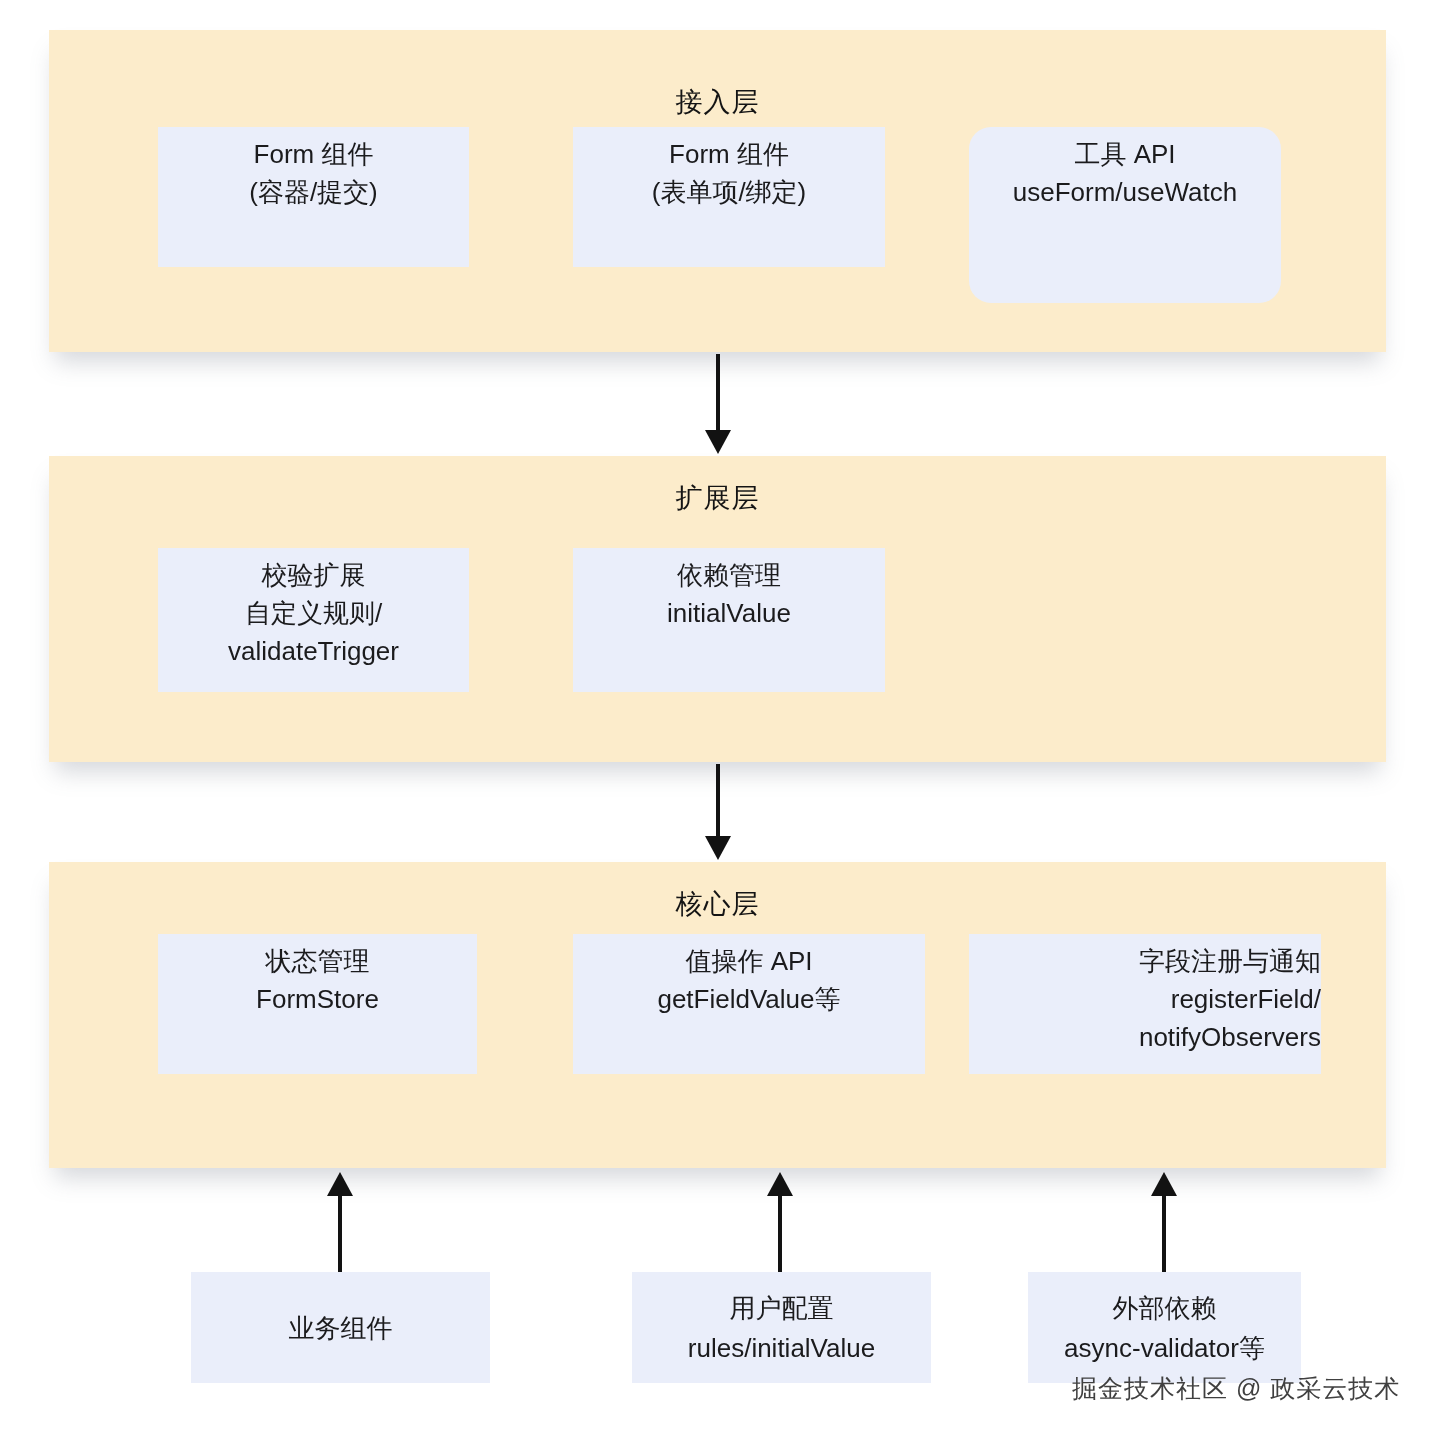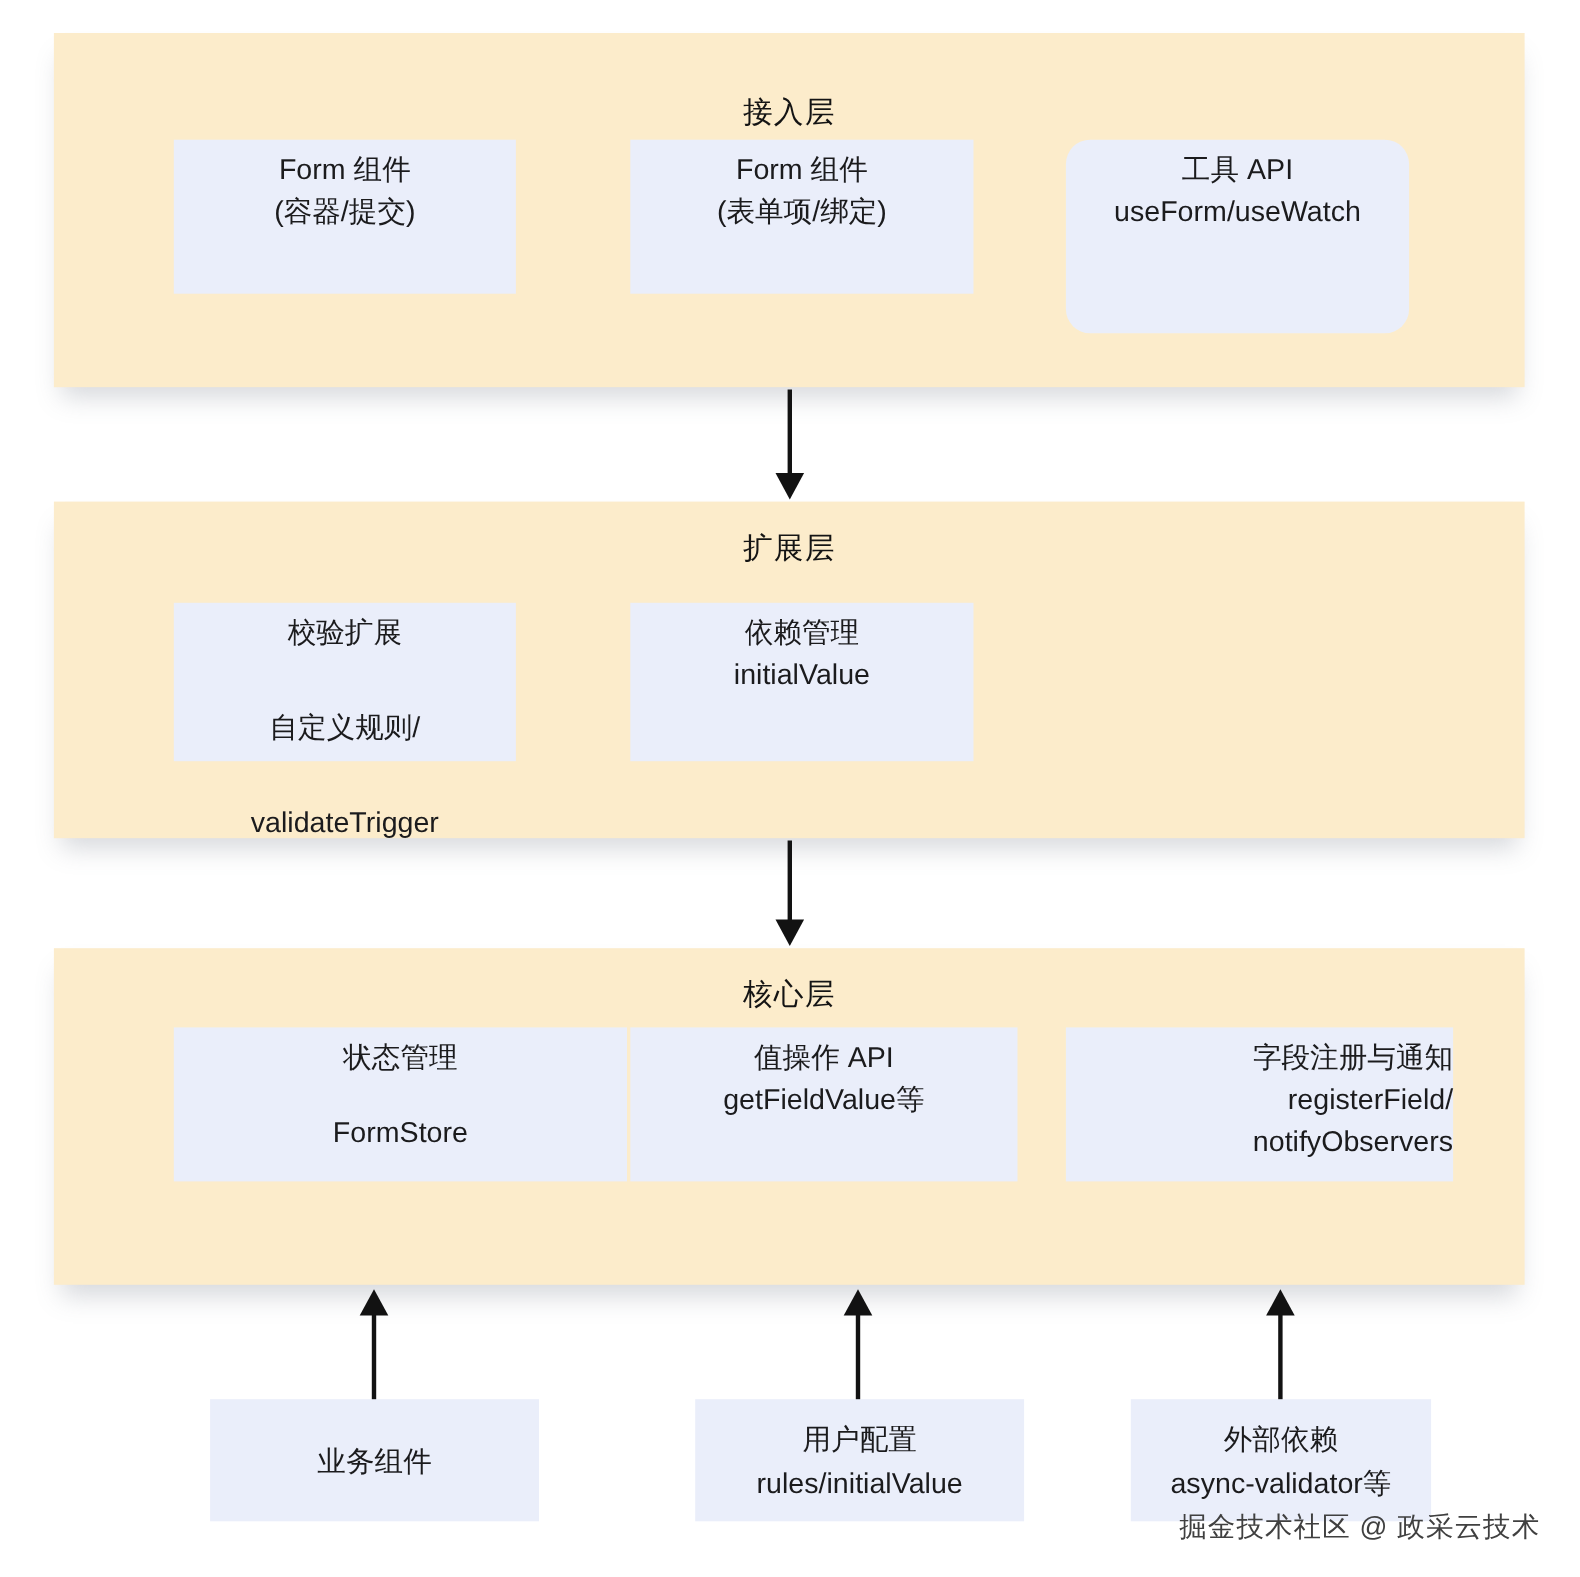--- a/index.html
+++ b/index.html
@@ -62,26 +62,26 @@
     text-align: center;
     white-space: nowrap;
   }
 
   
   #mod-form    { left: 109px; top: 97px;  width: 311px; height: 140px; }
   #mod-field   { left: 524px; top: 97px;  width: 312px; height: 140px; }
   #mod-toolapi { left: 920px; top: 97px;  width: 312px; height: 176px; border-radius: 22px; }
 
   
-  #mod-validate { left: 109px; top: 92px; width: 311px; height: 144px; gap: 48px; }
+  #mod-validate { left: 109px; top: 92px; width: 311px; height: 144px; }
   #mod-deps     { left: 524px; top: 92px; width: 312px; height: 144px; }
   #mod-uiadapt  { left: 920px; top: 92px; width: 312px; height: 144px; }
 
   
-  #mod-state    { left: 109px; top: 72px; width: 412px; height: 140px; gap: 30px; }
+  #mod-state    { left: 109px; top: 72px; width: 319px; height: 140px; }
   #mod-valueapi { left: 524px; top: 72px; width: 352px; height: 140px; }
   #mod-register { left: 920px; top: 72px; width: 352px; height: 140px; align-items: flex-end; }
 
   
   .source-box {
     position: absolute;
     background: #eaeefa;
     display: flex;
     flex-direction: column;
     align-items: center;

